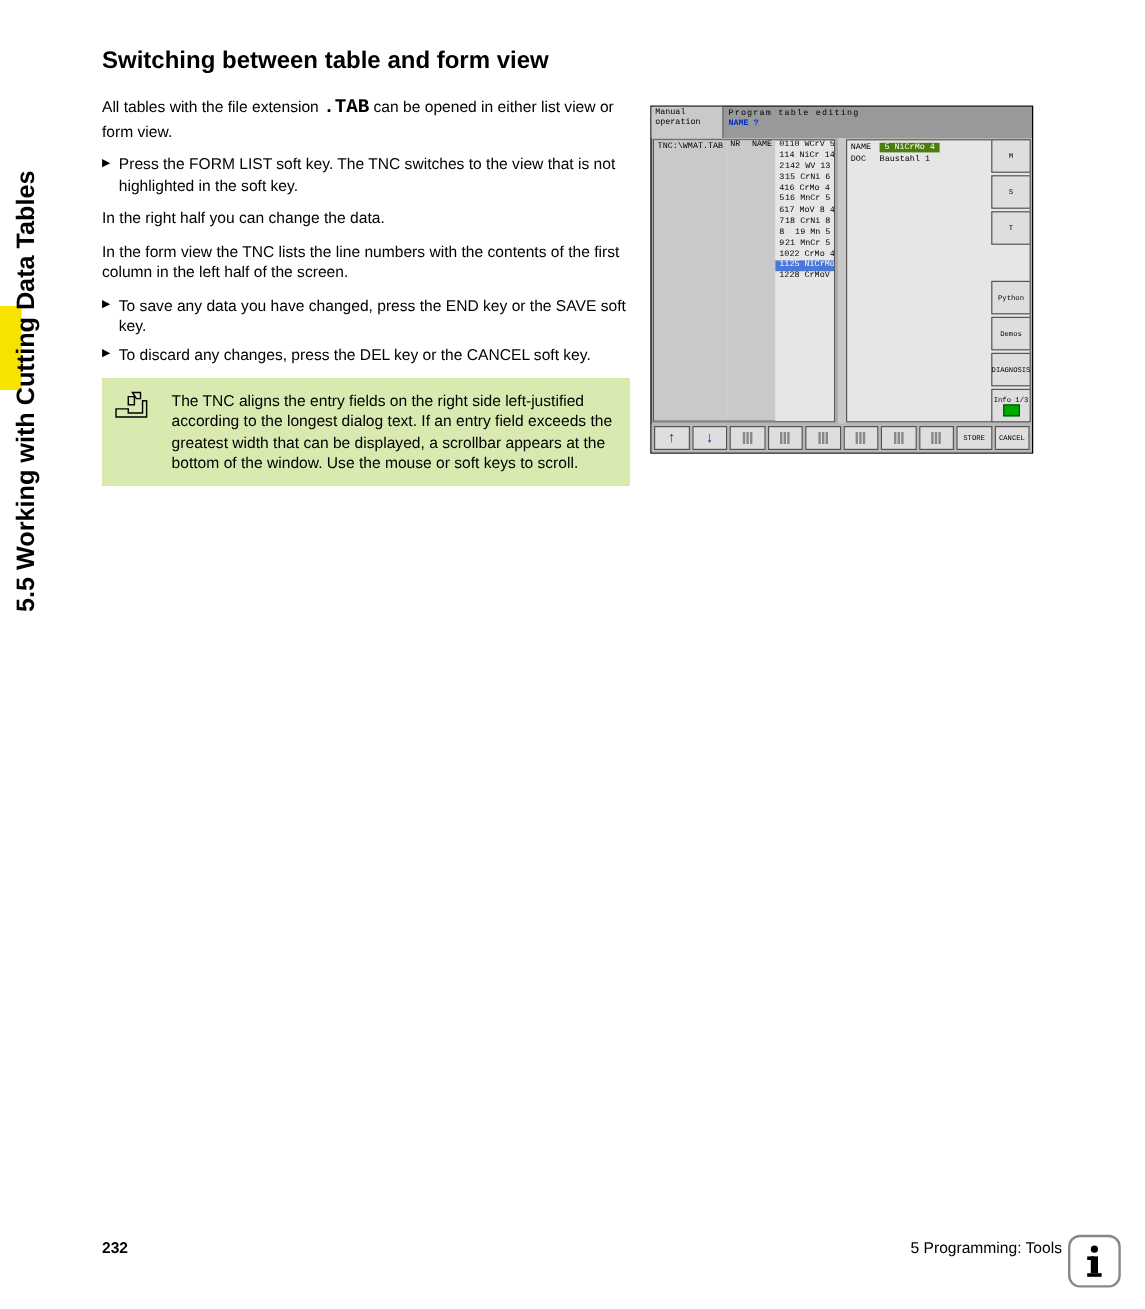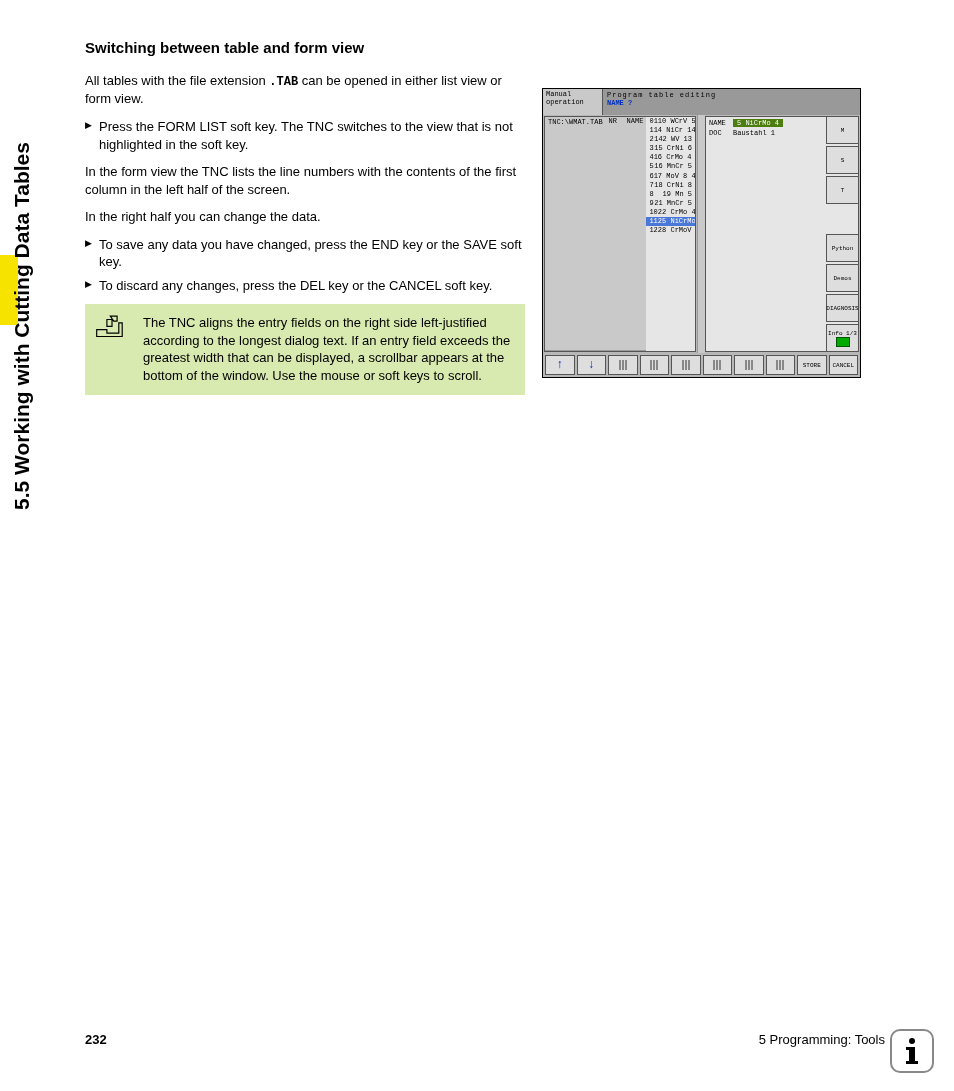--- a/index.html
+++ b/index.html
@@ -10,23 +10,23 @@
     position: absolute; left: 0; top: 255px; width: 18px; height: 70px;
     background: #f6e400;
   }
   .side-tab-text {
     position: absolute; left: 10px; top: 510px;
     transform: rotate(-90deg); transform-origin: left top;
     font-size: 21px; font-weight: bold; white-space: nowrap;
   }
 
   .content { position: absolute; left: 85px; top: 38px; width: 440px; font-size: 13px; line-height: 1.35; }
-  .content h3 { font-size: 15px; margin: 0 0 14px 0; font-weight: bold; }
+  .content h3 { font-size: 20px; margin: 0 0 14px 0; font-weight: bold; }
   .content p { margin: 0 0 10px 0; }
-  .ext { font-family: "Courier New", monospace; font-size: 12px; font-weight: bold; }
+  .ext { font-family: "Courier New", monospace; font-size: 16px; font-weight: bold; }
   ul.bullets { list-style: none; padding: 0; margin: 0 0 10px 0; }
   ul.bullets li { position: relative; padding-left: 14px; margin: 0 0 6px 0; }
   ul.bullets li::before { content: "▶"; position: absolute; left: 0; top: 1px; font-size: 9px; color: #000; }
 
   .note-box {
     display: flex; align-items: flex-start; gap: 14px;
     background: #d9eab0; padding: 10px 14px 10px 10px; margin-top: 8px; font-size: 13px;
   }
   .note-icon svg { width: 34px; height: 28px; }
   .note-text { flex: 1; }
@@ -83,22 +83,22 @@
   <h3>Switching between table and form view</h3>
 
   <p>
     <span>All tables with the file extension </span><span class="ext">.TAB</span><span> can be opened in either list view or form view.</span>
   </p>
 
   <ul class="bullets">
     <li>Press the FORM LIST soft key. The TNC switches to the view that is not highlighted in the soft key.</li>
   </ul>
 
+  <p>In the right half you can change the data.</p>
   <p>In the form view the TNC lists the line numbers with the contents of the first column in the left half of the screen.</p>
-  <p>In the right half you can change the data.</p>
 
   <ul class="bullets">
     <li>To save any data you have changed, press the END key or the SAVE soft key.</li>
     <li>To discard any changes, press the DEL key or the CANCEL soft key.</li>
   </ul>
 
   <div class="note-box">
     <div class="note-icon">
       <svg viewBox="0 0 40 32">
           <path d="M2 18 L14 18 L14 22 L28 22 L28 10 L32 10 L32 26 L2 26 Z M14 6 L20 6 L20 14 L14 14 Z M18 2 L26 2 L26 8 L22 8 Z" fill="none" stroke="#000" stroke-width="1.4"></path>

